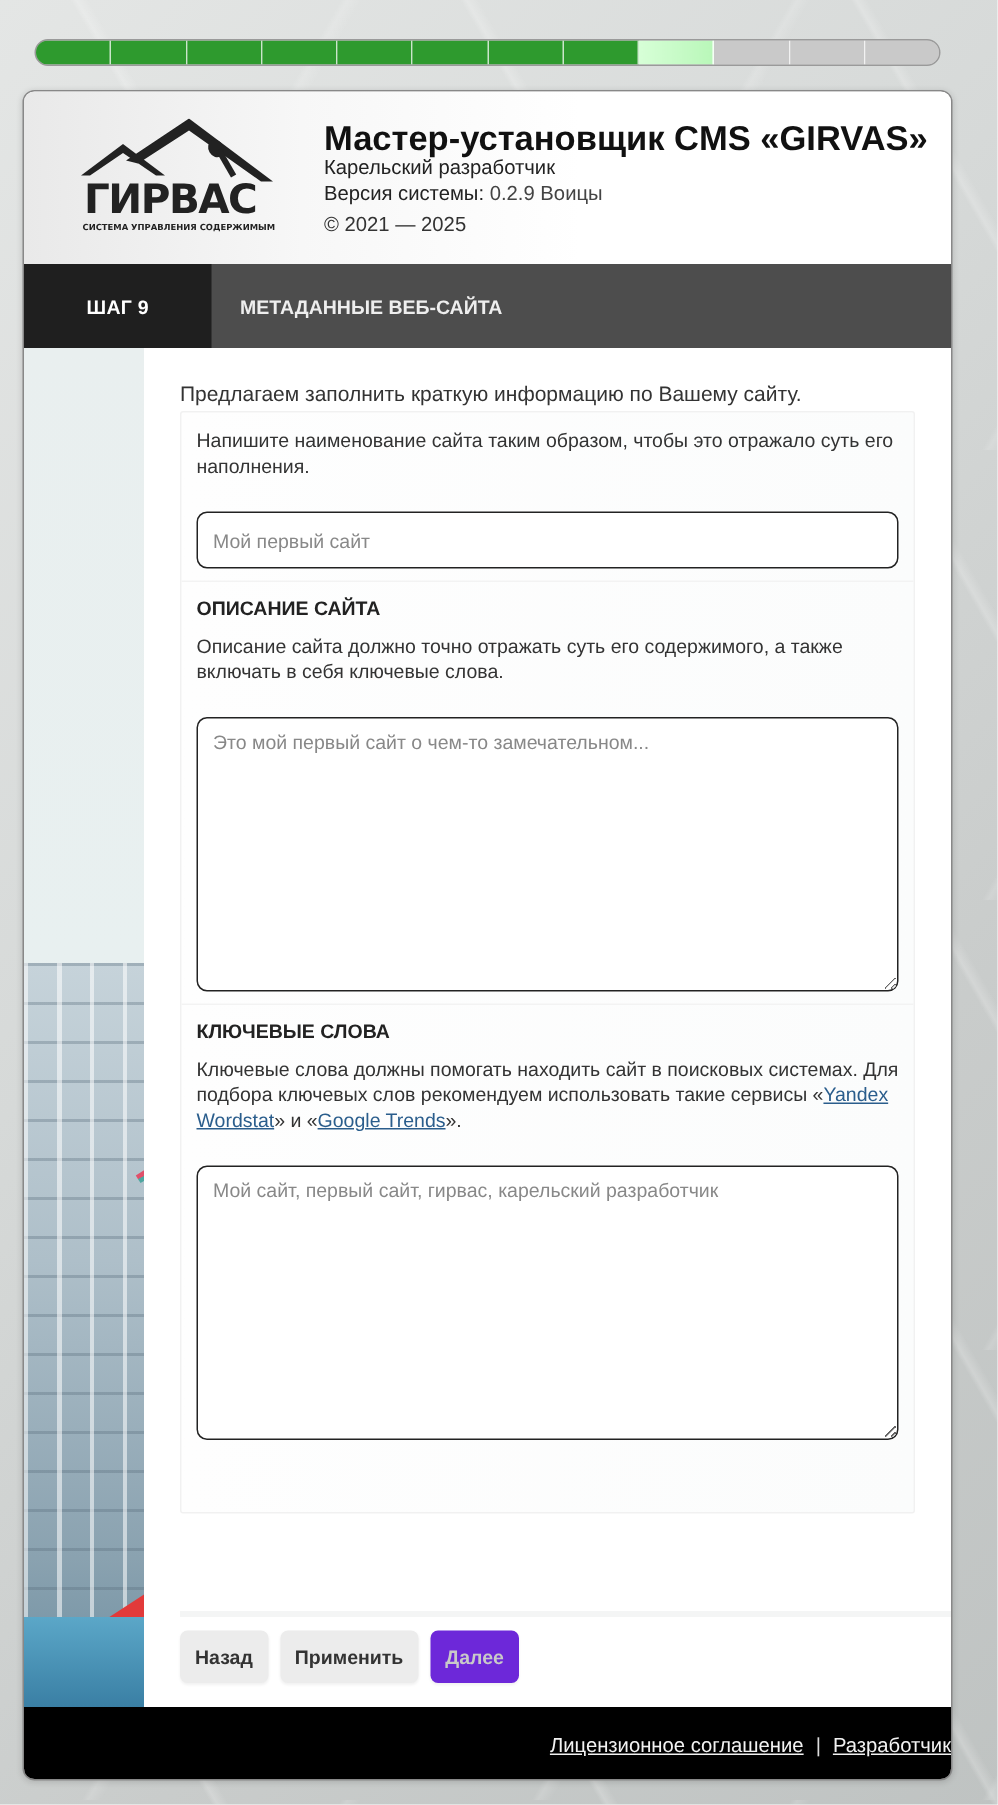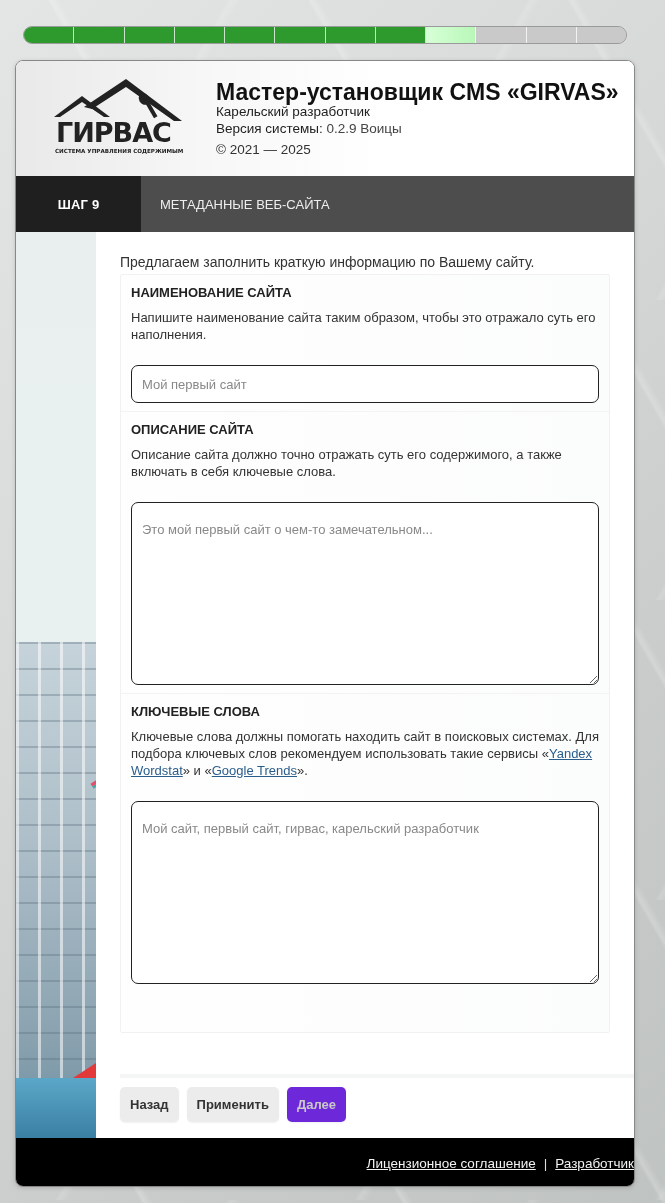--- a/index.html
+++ b/index.html
@@ -49,21 +49,21 @@
   .head-line { font-size: 13.5px; color: #222; line-height: 17px; }
   .head-line .val { color: #444; }
   .head-copy { font-size: 13.5px; color: #333; margin-top: 4px; line-height: 18px; }
 
   .stepbar { height: 56px; display: flex; background: #4d4d4d; }
   .step-num {
     width: 125px; background: #1f1f1f; color: #fff; font-weight: bold; font-size: 13px;
     display: flex; align-items: center; justify-content: center; letter-spacing: 0.2px;
   }
   .step-title {
-    flex: 1; color: #eee; font-weight: normal; font-size: 13px;
+    flex: 1; color: #eee; font-weight: bold; font-size: 13px;
     display: flex; align-items: center; padding-left: 19px;
   }
 
   .body { display: flex; height: 906px; }
   .side-img {
     width: 125px; height: 906px; position: relative; overflow: hidden;
     background: linear-gradient(180deg, #e9efef 0%, #e8f0f0 45%, #cfdcdf 55%, #a9bcc4 75%, #7c98a6 92%, #4a8fb0 100%);
   }
   .side-img .tiles {
     position: absolute; left: 0; right: 0; top: 410px; bottom: 0;
@@ -91,21 +91,21 @@
   .field-title { font-size: 13px; font-weight: bold; color: #222; margin-bottom: 9px; }
   .field-desc { font-size: 13px; color: #333; line-height: 17px; }
   .field-desc a { color: #2a5d8c; text-decoration: underline; }
   .input {
     display: block; width: 468px; height: 38px; border: 1px solid #222; border-radius: 7px;
     padding: 0 10px; font-size: 13px; font-family: inherit; color: #777; background: #fff;
     margin-top: 22px;
   }
   .input::placeholder { color: #888; }
   textarea.input {
-    height: 183px; padding: 19px 10px; resize: both;
+    height: 183px; padding: 8px 10px; resize: both;
   }
   textarea.input.ta2 { margin-top: 22px; }
   .actions {
     position: absolute; left: 24px; top: 855px; display: flex; gap: 8px;
   }
   .btn {
     font-family: inherit; font-weight: bold; font-size: 13px; color: #333;
     background: #ececec; border: none; border-radius: 5px; height: 35px; padding: 0 10px;
     box-shadow: 0 1px 2px rgba(0,0,0,0.06);
   }
@@ -178,21 +178,20 @@
       <div class="ribbon r2"></div>
       <div class="ribbon r3"></div>
       <div class="bottom-band"></div>
     </div>
 
     <div class="content">
       <div class="intro">Предлагаем заполнить краткую информацию по Вашему сайту.</div>
 
       <div class="fieldset">
         <div class="field">
-          <div class="field-title">НАИМЕНОВАНИЕ САЙТА</div>
           <div class="field-desc">Напишите наименование сайта таким образом, чтобы это отражало суть его наполнения.</div>
           <input class="input" type="text" placeholder="Мой первый сайт" style="">
         </div>
 
         <div class="field">
           <div class="field-title">ОПИСАНИЕ САЙТА</div>
           <div class="field-desc">Описание сайта должно точно отражать суть его содержимого, а также включать в себя ключевые слова.</div>
           <textarea class="input" placeholder="Это мой первый сайт о чем-то замечательном..." style=""></textarea>
         </div>
 

